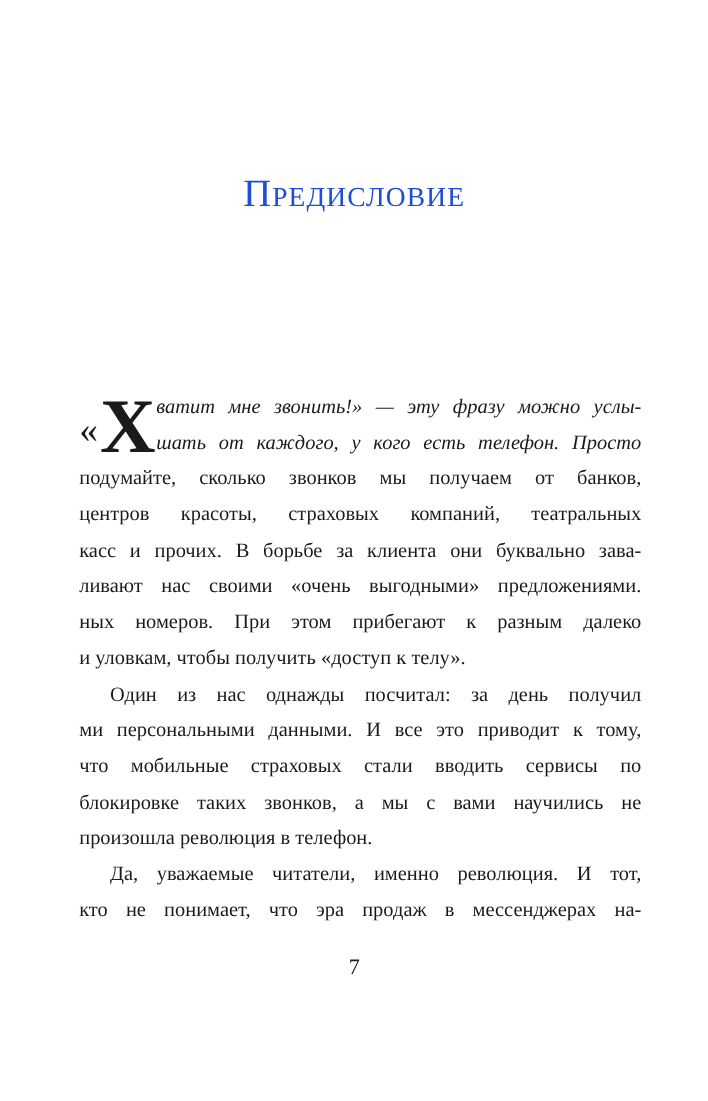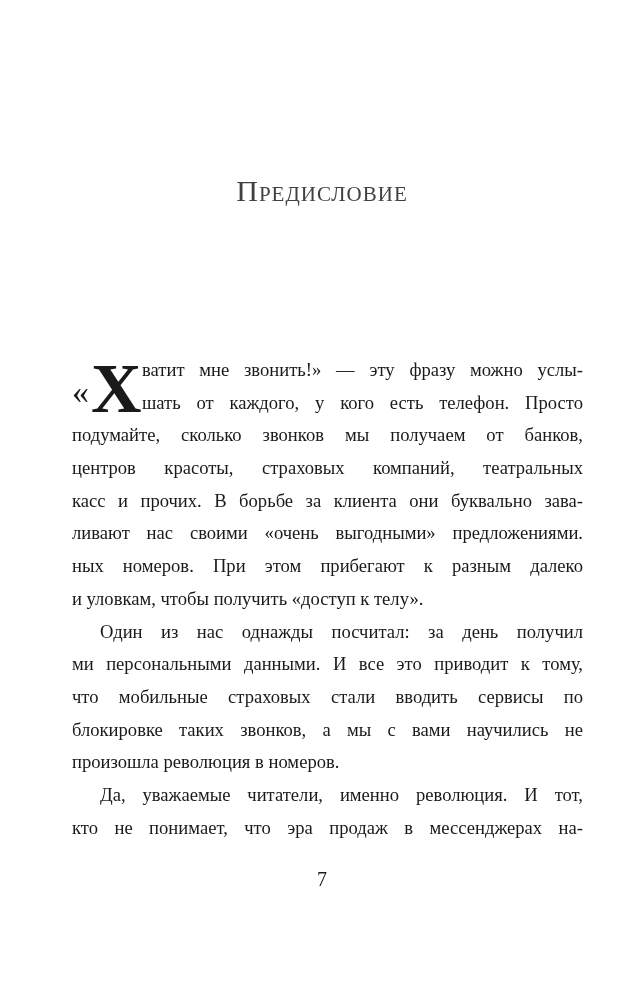--- a/index.html
+++ b/index.html
@@ -2,41 +2,41 @@
 <html><head>
 <meta charset="utf-8">
 <style>
   html, body { margin: 0; padding: 0; }
   body {
     width: 644px; height: 1001px; background: #ffffff; color: #1a1a1a;
     font-family: "Liberation Serif", "DejaVu Serif", serif;
     position: relative; overflow: hidden;
   }
   .title {
-    position: absolute; top: 174px; left: 0; width: 644px; text-align: center;
-    font-size: 30px; letter-spacing: 1px; color: #404040;
+    position: absolute; top: 156px; left: 0; width: 644px; text-align: center;
+    font-size: 35px; letter-spacing: 1px; color: #1d4ed8;
     font-variant: small-caps;
   }
   .text-block {
     position: absolute; left: 72px; top: 354px; width: 511px;
   }
   .line {
     height: 32.7px; line-height: 32.7px; font-size: 18.6px;
     text-align: justify; text-align-last: justify; white-space: nowrap;
     overflow: visible;
   }
   .line.last { text-align-last: left; }
   .line.indent { padding-left: 28px; }
   .dropcap-row { position: relative; }
   .dropcap-wrap {
     position: absolute; left: 0; top: 4px; height: 62px; display: flex; align-items: center;
   }
   .quote-mark { font-size: 34px; line-height: 1; margin-right: 2px; margin-top: 6px; }
   .dropcap { font-size: 70px; line-height: 0.85; font-weight: bold; }
-  .dc-line { padding-left: 70px; }
+  .dc-line { padding-left: 70px; font-style: italic; }
   .page-number {
     position: absolute; top: 868px; left: 0; width: 644px; text-align: center;
     font-size: 20px;
   }
 </style>
 </head>
 <body>
 
 <div class="title">Предисловие</div>
 
@@ -54,21 +54,21 @@
     <div class="line">ливают нас своими «очень выгодными» предложениями.</div>
     <div class="line">ных номеров. При этом прибегают к разным далеко</div>
     <div class="line last">и уловкам, чтобы получить «доступ к телу».</div>
   </div>
 
   <div>
     <div class="line indent">Один из нас однажды посчитал: за день получил</div>
     <div class="line">ми персональными данными. И все это приводит к тому,</div>
     <div class="line">что мобильные страховых стали вводить сервисы по</div>
     <div class="line">блокировке таких звонков, а мы с вами научились не</div>
-    <div class="line last">произошла революция в номеров.</div>
+    <div class="line last">произошла революция в телефон.</div>
   </div>
 
   <div>
     <div class="line indent">Да, уважаемые читатели, именно революция. И тот,</div>
     <div class="line">кто не понимает, что эра продаж в мессенджерах на-</div>
   </div>
 </div>
 
 <div class="page-number">7</div>
 

